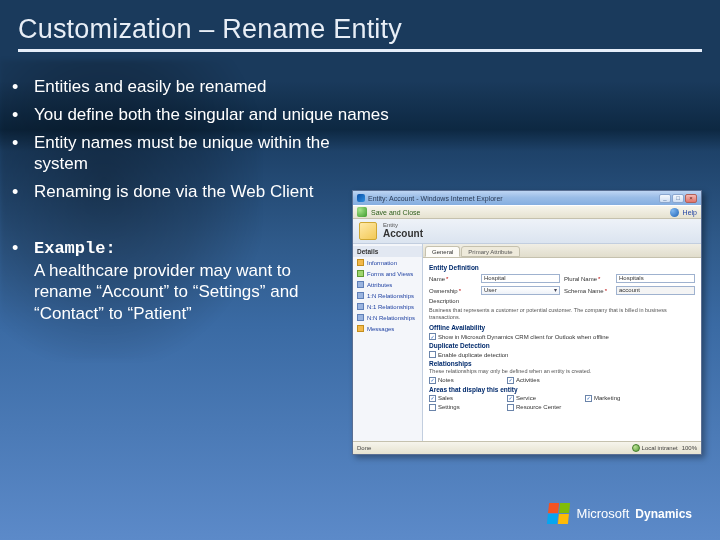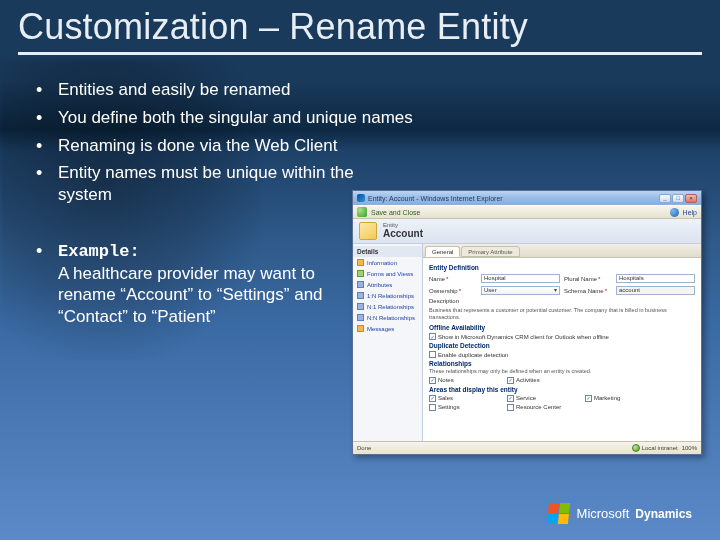--- a/index.html
+++ b/index.html
@@ -25,34 +25,34 @@
   .bg-blur {
     position: absolute;
     left: 0; top: 60px;
     width: 260px; height: 300px;
     background: radial-gradient(ellipse at 40% 40%, rgba(0,0,0,0.35) 0%, rgba(0,0,0,0.18) 45%, transparent 75%);
     filter: blur(2px);
     pointer-events: none;
   }
 
   .title-bar {
-    padding: 6px 18px 4px;
-    font-size: 36px;
+    padding: 14px 18px 4px;
+    font-size: 27px;
     color: #e8eef6;
     letter-spacing: 0.2px;
   }
   .rule {
     height: 3px;
     margin: 0 18px 6px;
     background: #e6eefa;
   }
 
   .content {
     position: relative;
-    padding: 18px 18px 0 36px;
+    padding: 18px 18px 0 12px;
     font-size: 17px;
     line-height: 1.28;
   }
 
   ul.bullets {
     list-style: none;
   }
   ul.bullets > li {
     position: relative;
     padding-left: 22px;
@@ -300,22 +300,22 @@
 
 <div class="bg-blur"></div>
 
 <div class="title-bar">Customization – Rename Entity</div>
 <div class="rule"></div>
 
 <div class="content">
   <ul class="bullets">
     <li>Entities and easily be renamed</li>
     <li>You define both the singular and unique names</li>
+    <li class="narrow">Entity names must be unique within the system</li>
     <li class="narrow">Renaming is done via the Web Client</li>
-    <li class="narrow">Entity names must be unique within the system</li>
   </ul>
   <div class="spacer"></div>
   <ul class="bullets">
     <li class="narrow">
       <span class="bold">Example:</span><br>
       <span>A healthcare provider may want to rename “Account” to “Settings” and “Contact” to “Patient”</span>
     </li>
   </ul>
 </div>
 

